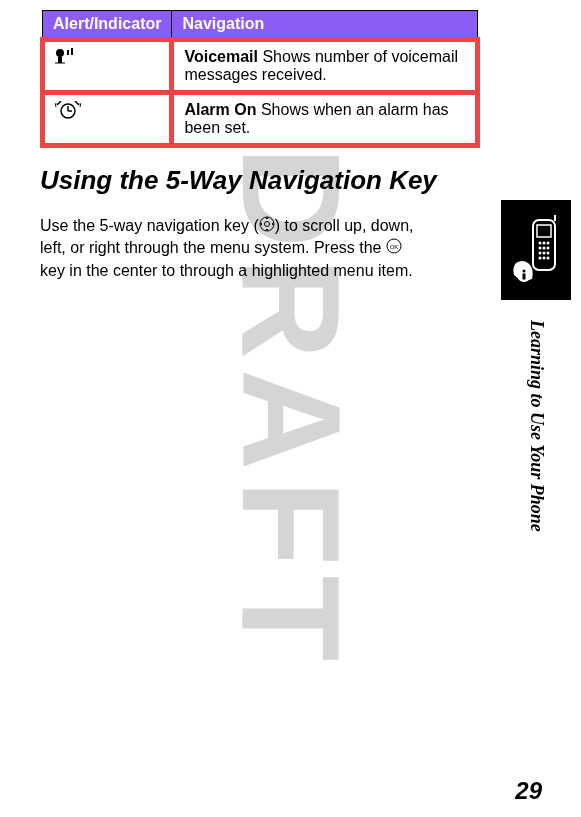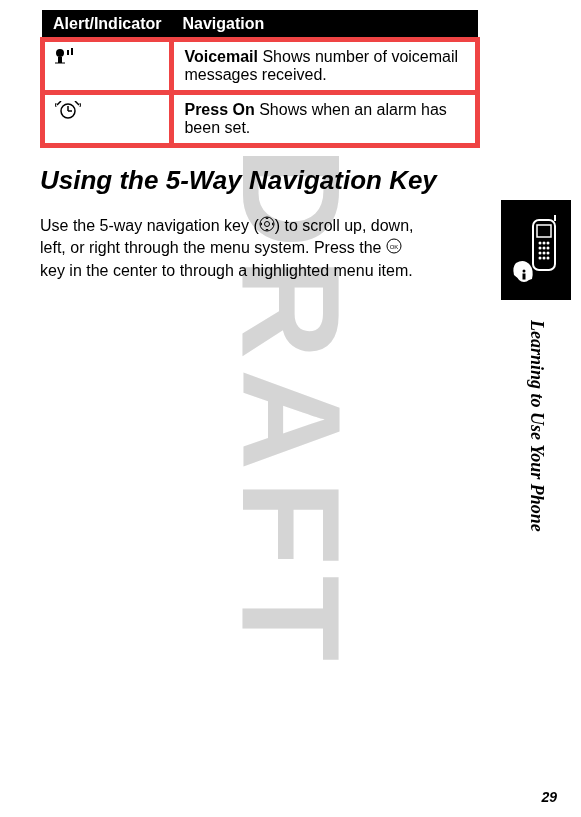--- a/index.html
+++ b/index.html
@@ -40,21 +40,21 @@
       position: relative;
       z-index: 1;
       width: 440px;
     }
     table.alert-table {
       width: 100%;
       border-collapse: collapse;
       font-size: 16px;
     }
     table.alert-table th {
-      background: #000000;
+      background: #8b5cf6;
       color: #fff;
       text-align: left;
       padding: 4px 10px;
       font-weight: bold;
       border: 1px solid #000;
     }
     table.alert-table td {
       border: 5px solid #ef4444;
       padding: 6px 10px;
       vertical-align: top;
@@ -107,25 +107,25 @@
       margin-top: 20px;
       writing-mode: vertical-rl;
       font-family: "Times New Roman", serif;
       font-style: italic;
       font-weight: bold;
       font-size: 18px;
     }
     .page-number {
       position: absolute;
       bottom: 12px;
-      right: 24px;
+      right: 39px;
       font-family: Arial, Helvetica, sans-serif;
       font-weight: 900;
       font-style: italic;
-      font-size: 14px;
+      font-size: 24px;
     }
   </style>
 </head>
 <body>
 
 <div class="page">
   <div class="watermark">DRAFT</div>
 
   <div class="content">
     <table class="alert-table">
@@ -158,21 +158,21 @@
               <svg width="26" height="18" viewBox="0 0 26 18">
                 <circle cx="13" cy="10" r="7" fill="none" stroke="#000" stroke-width="1.5"></circle>
                 <line x1="13" y1="10" x2="13" y2="5" stroke="#000" stroke-width="1.5"></line>
                 <line x1="13" y1="10" x2="17" y2="10" stroke="#000" stroke-width="1.5"></line>
                 <path d="M2 4 L6 0 M24 4 L20 0" stroke="#000" stroke-width="1.5"></path>
                 <path d="M1 6 Q0 4 1 2 M25 6 Q26 4 25 2" fill="none" stroke="#000" stroke-width="1"></path>
               </svg>
             </span>
           </td>
           <td>
-            <span class="desc-bold">Press On</span><span>  Shows when an alarm has been set.</span>
+            <span class="desc-bold">Alarm On</span><span>  Shows when an alarm has been set.</span>
           </td>
         </tr>
       </tbody>
     </table>
 
     <h2 class="section-title">Using the 5-Way Navigation Key</h2>
 
     <p class="body-text">
       <span>Use the 5-way navigation key (</span><span class="inline-key">
         <svg width="16" height="16" viewBox="0 0 16 16">

